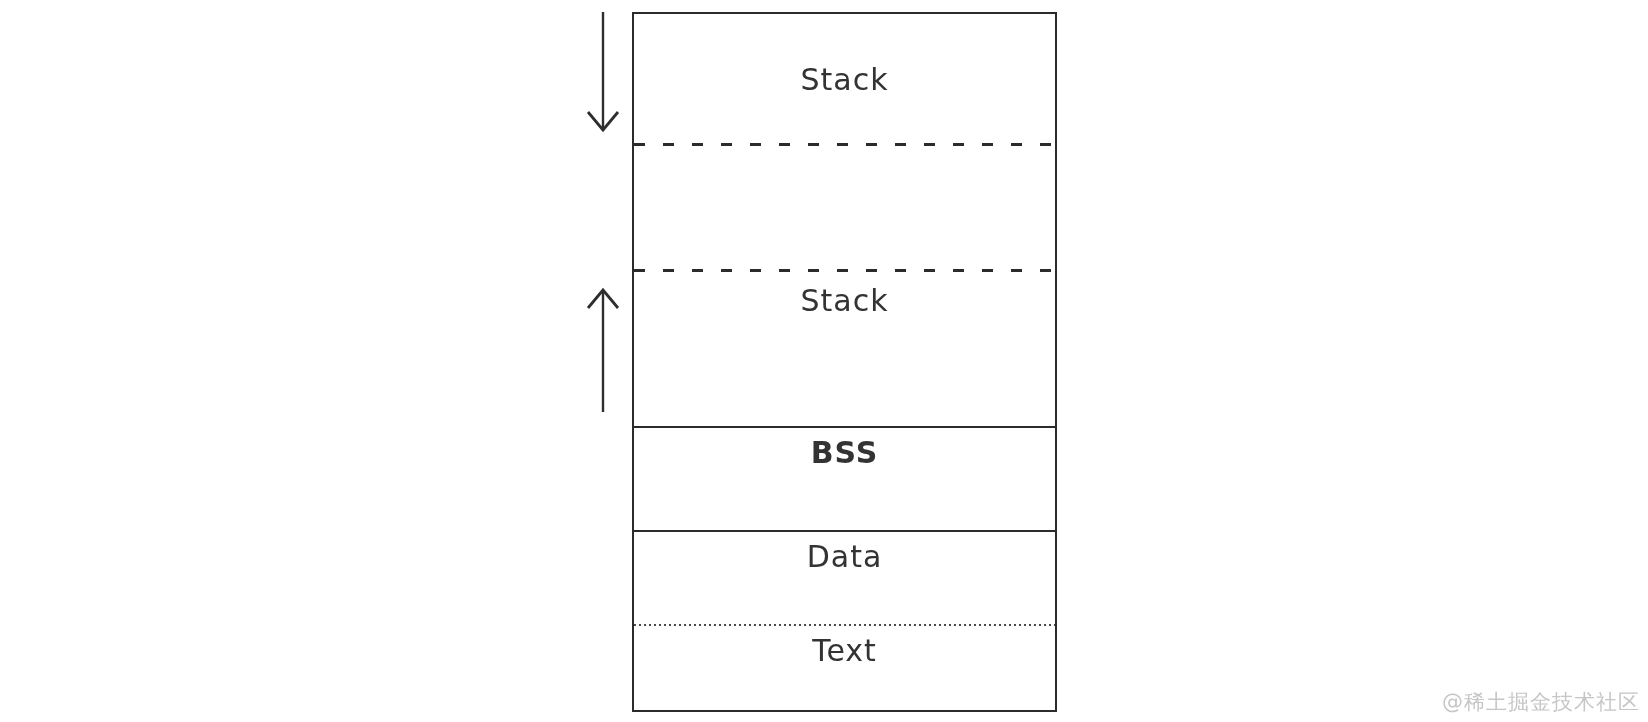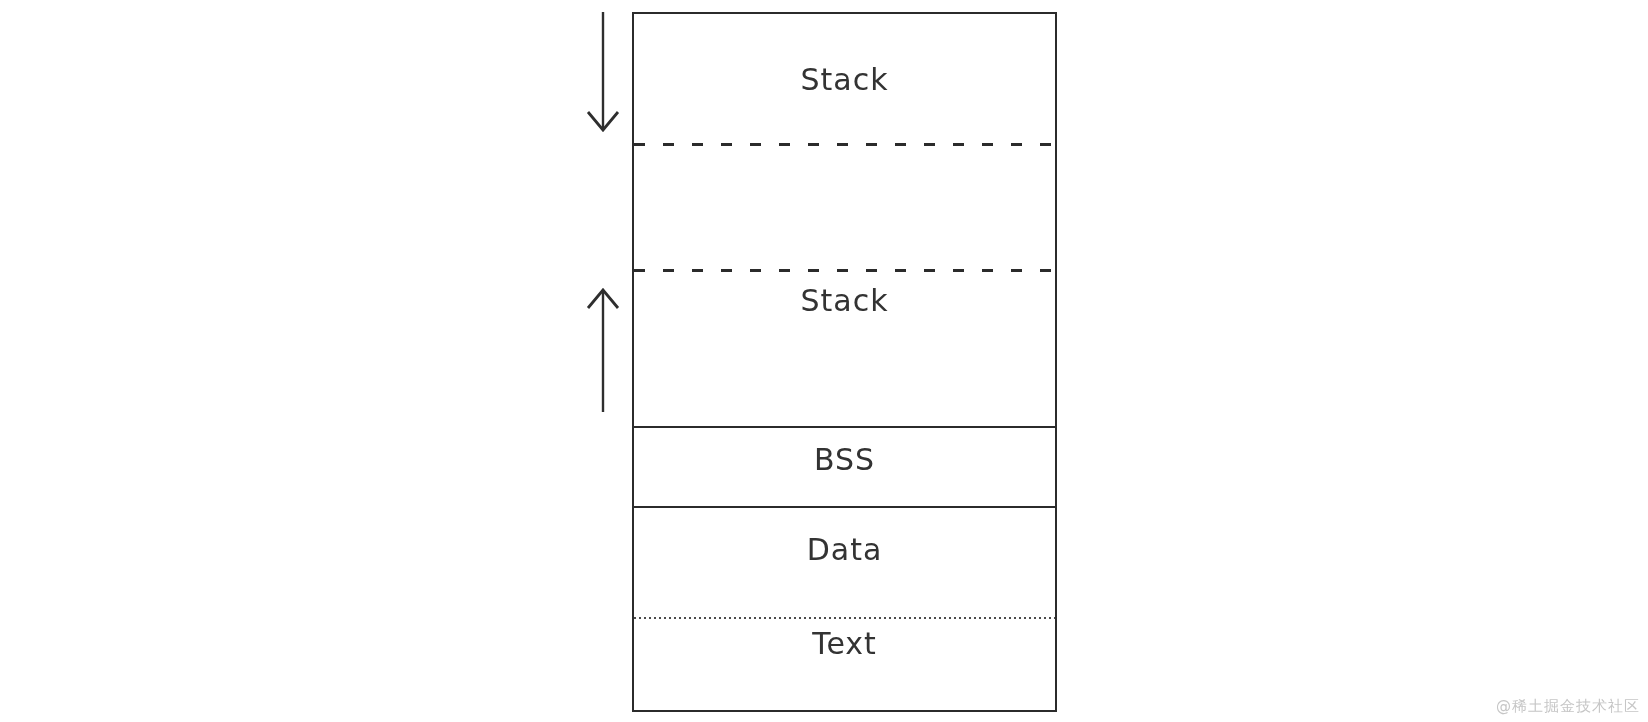--- a/index.html
+++ b/index.html
@@ -34,22 +34,22 @@
   }
   .label {
     font-size: 30px;
     line-height: 45px;
     letter-spacing: 1px;
     color: #333333;
   }
   .sec-stack  { height: 130px; display: flex; flex-direction: column; justify-content: center; }
   .sec-gap    { height: 126px; }
   .sec-heap   { height: 157px; padding-top: 8px; }
-  .sec-bss    { height: 80px;  padding-top: 10px; }
-  .sec-data   { height: 94px;  padding-top: 3px; margin-top: 17px; }
+  .sec-bss    { height: 104px;  padding-top: 3px; font-weight: bold; }
+  .sec-data   { height: 94px;  padding-top: 3px; }
   .sec-text   { flex: 1;       padding-top: 3px; }
   
   .sep {
     position: absolute;
     left: 0;
     right: 0;
     bottom: -2px;
     height: 3px;
   }
   .sep-dashed {
@@ -74,21 +74,21 @@
     left: 586px;
     width: 34px;
     height: 136px;
   }
   .arrow-down { top: 8px; }
   .arrow-up   { top: 280px; }
   .watermark {
     position: absolute;
     right: 8px;
     bottom: 6px;
-    font-size: 15px;
+    font-size: 21px;
     letter-spacing: 1px;
     user-select: none;
   }
 </style>
 </head>
 <body>
 
 <div class="canvas">
 
   <svg class="arrow arrow-down" viewBox="0 0 34 136">

